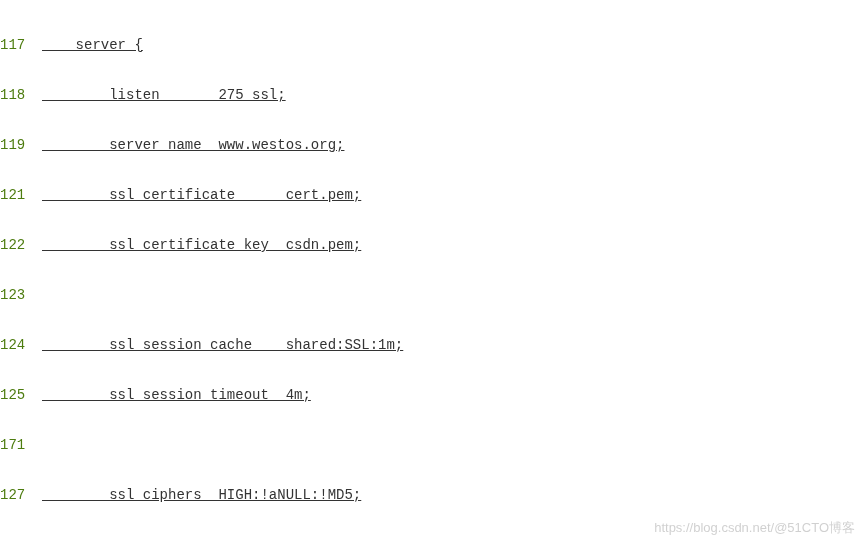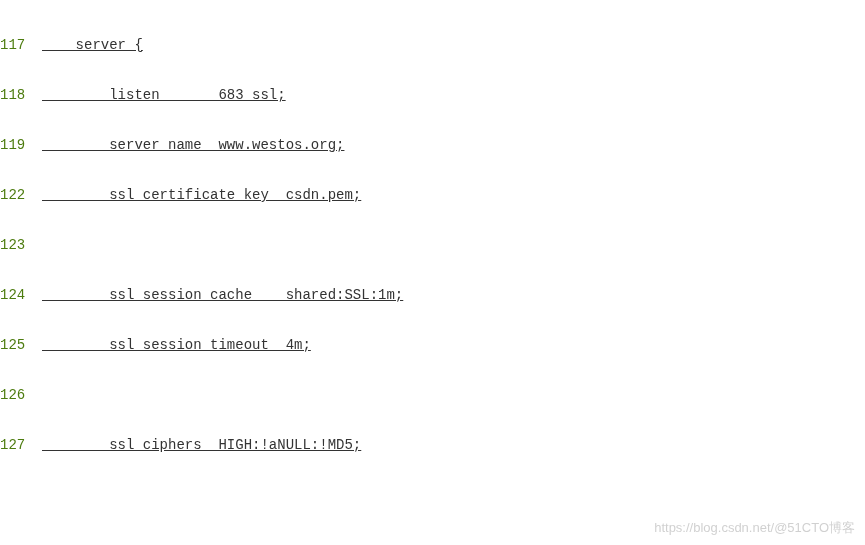--- a/index.html
+++ b/index.html
@@ -47,27 +47,28 @@
       font-size: 13px;
       pointer-events: none;
       text-align: center;
     }
   </style>
 </head>
 <body>
 
 <div class="code-container">
   <div class="line"><span class="line-number">117</span><span class="line-content">    server {</span></div>
-  <div class="line"><span class="line-number">118</span><span class="line-content">        listen       683 ssl;</span></div>
+  <div class="line"><span class="line-number">118</span><span class="line-content">        listen       275 ssl;</span></div>
   <div class="line"><span class="line-number">119</span><span class="line-content">        server_name  www.westos.org;</span></div>
+  <div class="line"><span class="line-number">121</span><span class="line-content">        ssl_certificate      cert.pem;</span></div>
   <div class="line"><span class="line-number">122</span><span class="line-content">        ssl_certificate_key  csdn.pem;</span></div>
   <div class="line"><span class="line-number">123</span><span class="line-content"></span></div>
   <div class="line"><span class="line-number">124</span><span class="line-content">        ssl_session_cache    shared:SSL:1m;</span></div>
   <div class="line"><span class="line-number">125</span><span class="line-content">        ssl_session_timeout  4m;</span></div>
-  <div class="line"><span class="line-number">126</span><span class="line-content"></span></div>
+  <div class="line"><span class="line-number">171</span><span class="line-content"></span></div>
   <div class="line"><span class="line-number">127</span><span class="line-content">        ssl_ciphers  HIGH:!aNULL:!MD5;</span></div>
   
   
   
   
   
   
   
   
   

